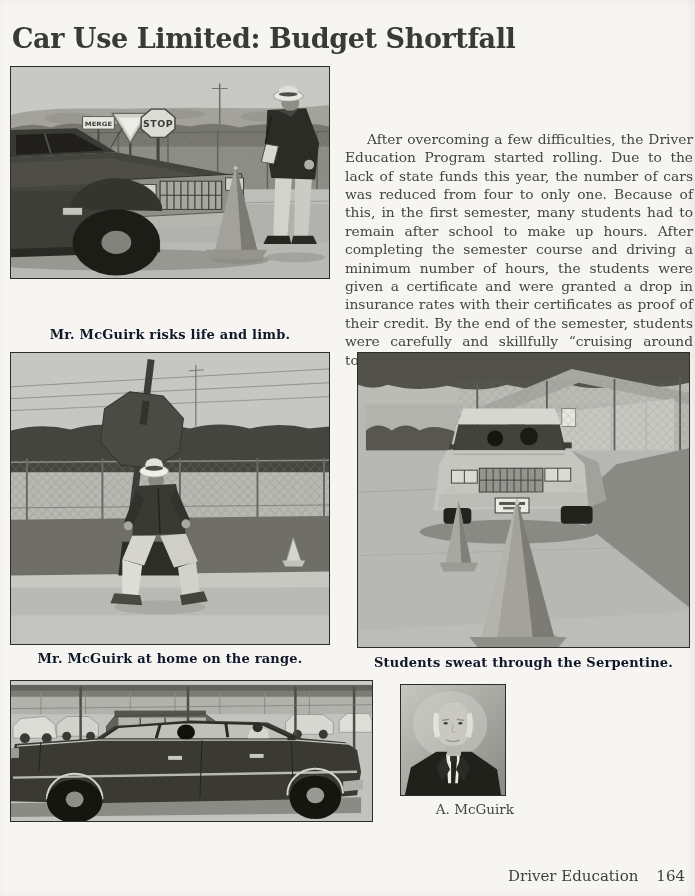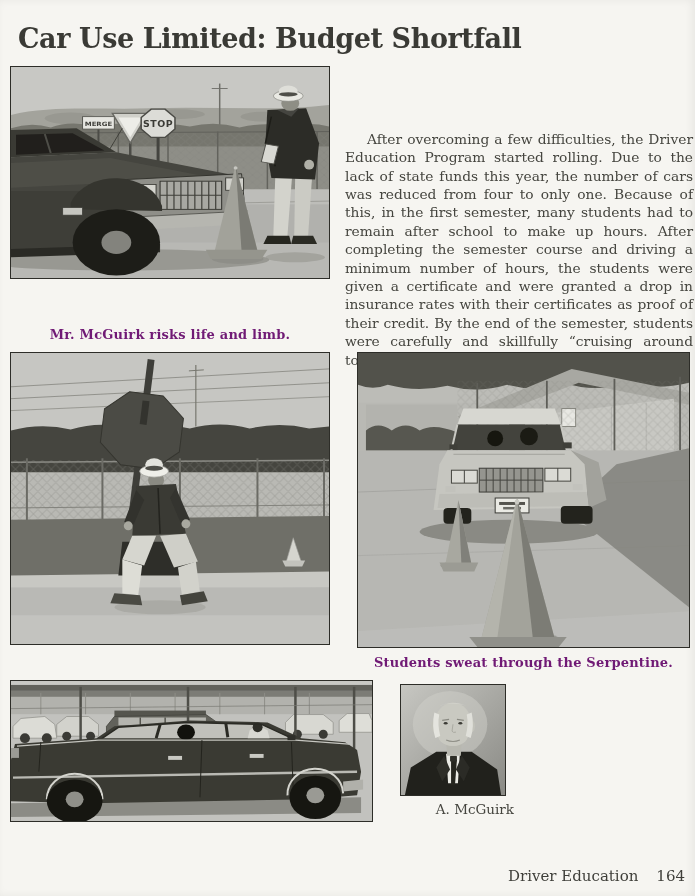--- a/index.html
+++ b/index.html
@@ -1,24 +1,24 @@
 <!DOCTYPE html>
 <html><head>
 <meta charset="utf-8">
 <style>
   html,body{margin:0;padding:0;}
   body{background:#e9e8e4;font-family:"DejaVu Serif", serif;}
   #page{position:relative;width:695px;height:896px;background:#f6f5f1;overflow:hidden;
         box-shadow:inset -3px 0 8px rgba(0,0,0,.06);}
   .title{position:absolute;left:12px;top:5px;font-size:27px;font-weight:bold;
-         color:#3a3a35;letter-spacing:-0.4px;margin-left:6px;}
+         color:#3a3a35;letter-spacing:-0.4px;}
   .photo{position:absolute;border:1px solid #2d2d28;box-sizing:border-box;background:#b9b9b4;}
   .photo svg{display:block;width:100%;height:100%;}
   .caption{position:absolute;text-align:center;font-size:13px;font-weight:bold;
-           color:#701a75;letter-spacing:0.2px;}
+           color:#0f172a;letter-spacing:0.2px;}
   .article{position:absolute;left:345px;top:116px;width:348px;font-size:13.8px;
            line-height:18.4px;color:#45453f;text-align:justify;text-indent:22px;}
   .portrait-label{position:absolute;text-align:right;font-size:13.5px;color:#45453f;}
   .footer{position:absolute;right:10px;top:867px;display:flex;gap:18px;align-items:baseline;
           font-size:15px;color:#3f3f3a;margin-left:36px;}
   .footer .pagenum{font-size:15px;}
 </style>
 </head>
 <body>
 
@@ -186,20 +186,21 @@
         <ellipse cx="176" cy="172" rx="4.5" ry="4.5" fill="#a8a89f"></ellipse>
         <path d="M122,184 L146,184 L134,214 L112,208 Z" fill="#d6d6cf"></path>
         <path d="M150,184 L176,182 L188,210 L164,216 Z" fill="#cfcfc8"></path>
         <path d="M112,208 L132,214 L128,244 L112,242 Z" fill="#ddddd6"></path>
         <path d="M168,216 L186,210 L190,240 L172,244 Z" fill="#d2d2cb"></path>
         <path d="M104,242 L130,244 L132,254 L100,252 Z" fill="#4a4a43"></path>
         <path d="M170,244 L194,240 L198,250 L172,254 Z" fill="#44443d"></path>
       </g>
     </svg>
   </div>
+  <div class="caption" style="left:10px;top:651px;width:320px;">Mr. McGuirk at home on the range.</div>
 
   <div class="photo" style="left:357px;top:352px;width:333px;height:296px;">
     <svg viewBox="0 0 333 296" preserveAspectRatio="none">
       <defs>
         <pattern id="p3cl" width="9" height="9" patternUnits="userSpaceOnUse">
           <path d="M0,4.5 L4.5,0 L9,4.5 L4.5,9 Z" fill="none" stroke="#7e7e78" stroke-width="0.7"></path>
         </pattern>
       </defs>
       <rect x="0" y="0" width="333" height="50" fill="#bcbcb7"></rect>
       <path d="M0,0 L333,0 L333,30 Q300,38 270,30 Q240,40 210,31 Q180,40 150,32 Q120,41 90,33 Q60,40 30,32 Q15,38 0,32 Z" fill="#52524b"></path>

